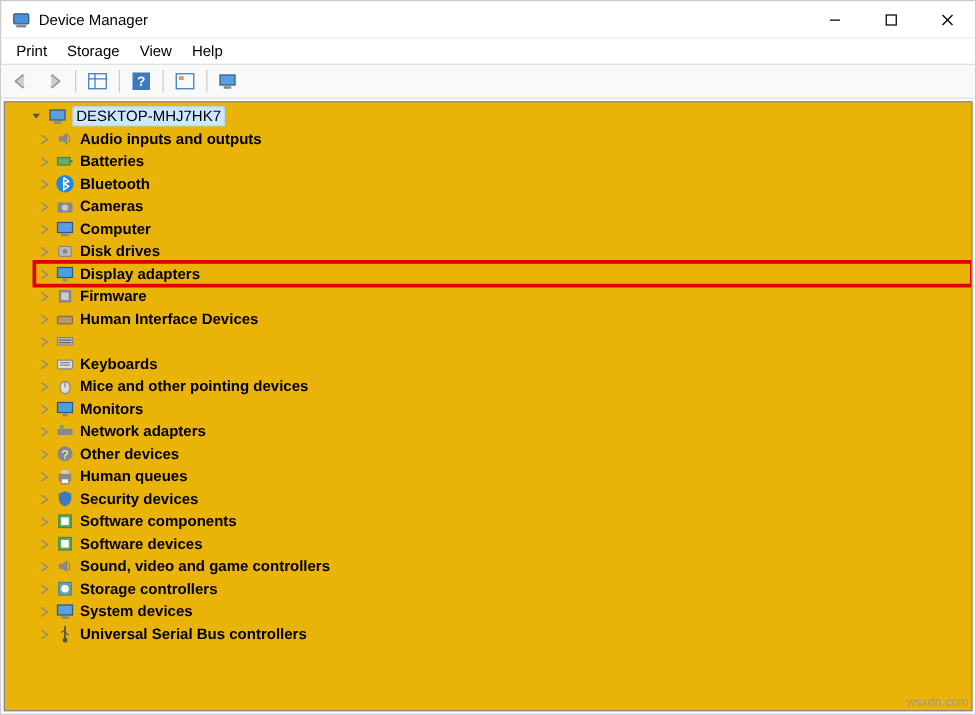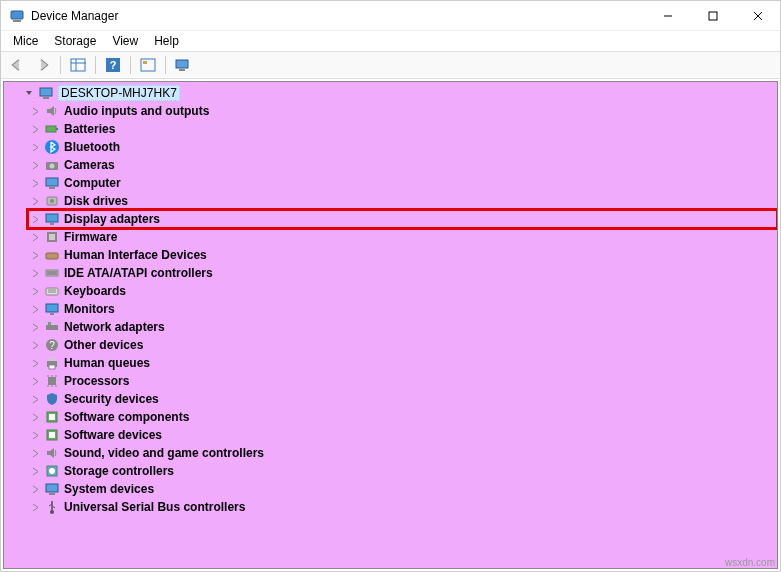--- a/index.html
+++ b/index.html
@@ -77,21 +77,21 @@
 .tool-sep {
   width: 1px;
   height: 18px;
   background: #ccc;
   margin: 0 3px;
 }
 .content {
   flex: 1;
   margin: 2px;
   border: 1px solid #888;
-  background: #f0abfc;
+  background: #eab308;
   overflow: auto;
   padding: 2px 0;
 }
 .tree-root {
   padding-left: 4px;
 }
 .tree-node {
   display: flex;
   align-items: center;
   height: 18px;
@@ -180,21 +180,21 @@
       <div class="titlebar-btn">
         <svg width="10" height="10">
             <line x1="1" y1="1" x2="9" y2="9" stroke="#000"></line>
             <line x1="9" y1="1" x2="1" y2="9" stroke="#000"></line>
           </svg>
       </div>
     </div>
   </div>
 
   <div class="menubar">
-    <div class="menu-item">Mice</div>
+    <div class="menu-item">Print</div>
     <div class="menu-item">Storage</div>
     <div class="menu-item">View</div>
     <div class="menu-item">Help</div>
   </div>
 
   <div class="toolbar">
     <div class="tool-btn">
       <svg width="16" height="14">
           <path d="M10 2 L4 7 L10 12" fill="none" stroke="#888" stroke-width="2"></path>
           <path d="M10 2 L4 7 L10 12 Z" fill="#ccc"></path>
@@ -385,21 +385,20 @@
                 <path d="M2 1 L7 4.5 L2 8" fill="none" stroke="#888" stroke-width="1"></path>
               </svg>
             </span>
             <span class="icon">
               <svg width="16" height="16">
                 <rect x="2" y="5" width="12" height="6" fill="#bbb" stroke="#888"></rect>
                 <line x1="3" y1="7" x2="13" y2="7" stroke="#666"></line>
                 <line x1="3" y1="9" x2="13" y2="9" stroke="#666"></line>
               </svg>
             </span>
-            <span class="label">IDE ATA/ATAPI controllers</span>
           </div>
           <div class="tree-item">
             <span class="chevron">
               <svg width="9" height="9">
                 <path d="M2 1 L7 4.5 L2 8" fill="none" stroke="#888" stroke-width="1"></path>
               </svg>
             </span>
             <span class="icon">
               <svg width="16" height="16">
                 <rect x="2" y="5" width="12" height="7" rx="1" fill="#ddd" stroke="#888"></rect>
@@ -410,20 +409,34 @@
             <span class="label">Keyboards</span>
           </div>
           <div class="tree-item">
             <span class="chevron">
               <svg width="9" height="9">
                 <path d="M2 1 L7 4.5 L2 8" fill="none" stroke="#888" stroke-width="1"></path>
               </svg>
             </span>
             <span class="icon">
               <svg width="16" height="16">
+                <ellipse cx="8" cy="9" rx="4" ry="5" fill="#ddd" stroke="#888"></ellipse>
+                <line x1="8" y1="4" x2="8" y2="9" stroke="#888"></line>
+              </svg>
+            </span>
+            <span class="label">Mice and other pointing devices</span>
+          </div>
+          <div class="tree-item">
+            <span class="chevron">
+              <svg width="9" height="9">
+                <path d="M2 1 L7 4.5 L2 8" fill="none" stroke="#888" stroke-width="1"></path>
+              </svg>
+            </span>
+            <span class="icon">
+              <svg width="16" height="16">
                 <rect x="2" y="3" width="12" height="8" fill="#4aa0e0" stroke="#2a5a8a"></rect>
                 <rect x="6" y="12" width="4" height="2" fill="#888"></rect>
               </svg>
             </span>
             <span class="label">Monitors</span>
           </div>
           <div class="tree-item">
             <span class="chevron">
               <svg width="9" height="9">
                 <path d="M2 1 L7 4.5 L2 8" fill="none" stroke="#888" stroke-width="1"></path>
@@ -467,39 +480,20 @@
             <span class="label">Human queues</span>
           </div>
           <div class="tree-item">
             <span class="chevron">
               <svg width="9" height="9">
                 <path d="M2 1 L7 4.5 L2 8" fill="none" stroke="#888" stroke-width="1"></path>
               </svg>
             </span>
             <span class="icon">
               <svg width="16" height="16">
-                <rect x="4" y="4" width="8" height="8" fill="#888"></rect>
-                <line x1="4" y1="2" x2="4" y2="4" stroke="#888"></line>
-                <line x1="8" y1="2" x2="8" y2="4" stroke="#888"></line>
-                <line x1="12" y1="2" x2="12" y2="4" stroke="#888"></line>
-                <line x1="4" y1="12" x2="4" y2="14" stroke="#888"></line>
-                <line x1="8" y1="12" x2="8" y2="14" stroke="#888"></line>
-                <line x1="12" y1="12" x2="12" y2="14" stroke="#888"></line>
-              </svg>
-            </span>
-            <span class="label">Processors</span>
-          </div>
-          <div class="tree-item">
-            <span class="chevron">
-              <svg width="9" height="9">
-                <path d="M2 1 L7 4.5 L2 8" fill="none" stroke="#888" stroke-width="1"></path>
-              </svg>
-            </span>
-            <span class="icon">
-              <svg width="16" height="16">
                 <path d="M8 2l5 2v4c0 3-2 5-5 6-3-1-5-3-5-6V4z" fill="#3a7abd"></path>
               </svg>
             </span>
             <span class="label">Security devices</span>
           </div>
           <div class="tree-item">
             <span class="chevron">
               <svg width="9" height="9">
                 <path d="M2 1 L7 4.5 L2 8" fill="none" stroke="#888" stroke-width="1"></path>
               </svg>

